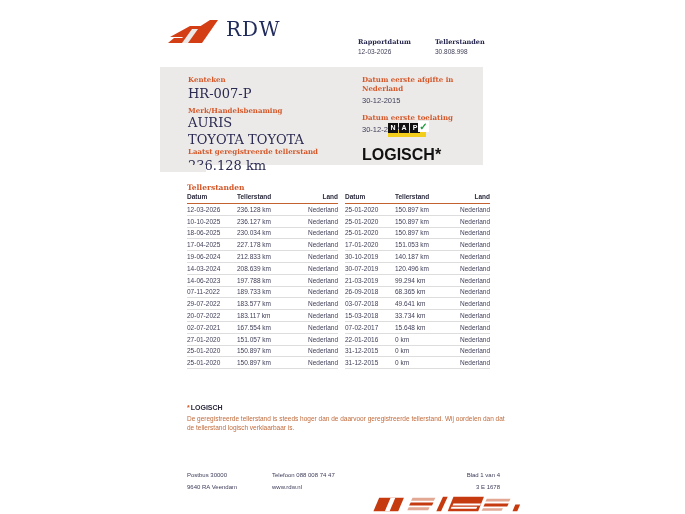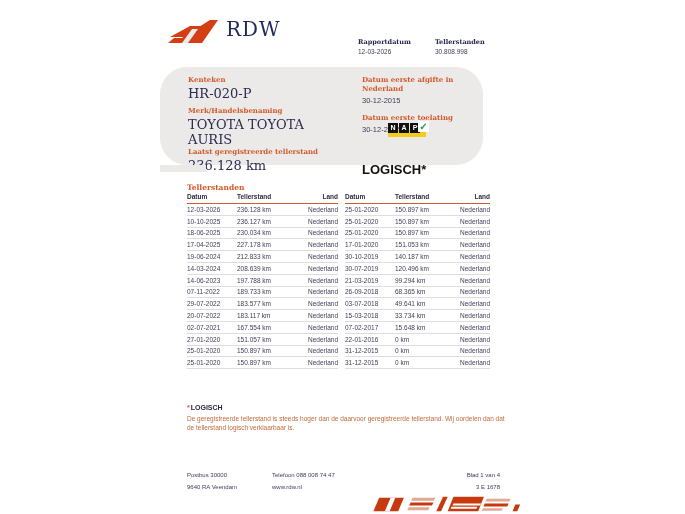--- a/index.html
+++ b/index.html
@@ -11,31 +11,31 @@
   .logo-text{font-family:"DejaVu Serif",serif;font-size:20px;letter-spacing:1px;
              color:#1F2A5B;margin-left:6px;margin-top:-4px;}
   .doc-title{position:absolute;left:358px;top:10px;font-family:"DejaVu Serif",serif;
              font-weight:bold;font-size:15px;color:var(--accent,#D4582A);}
   .meta{position:absolute;top:38px;font-size:6.5px;}
   .meta .lbl{font-family:"DejaVu Serif",serif;font-weight:bold;color:var(--navy,#26264F);}
   .meta .val{margin-top:2px;color:var(--tabletext,#40405A);}
   #meta-date{left:358px;} #meta-num{left:435px;}
   
   .vbox{position:absolute;left:160px;top:67px;width:323px;height:98px;
-        background:var(--boxbg,#ECEAE8);border-radius:27px;}
+        background:var(--boxbg,#ECEAE8);}
   .vbox-tab{position:absolute;left:160px;top:165px;width:46px;height:7px;
         background:var(--boxbg,#ECEAE8);}
   .vcol-l{position:absolute;left:28px;top:8px;width:165px;}
   .vcol-r{position:absolute;left:202px;top:8px;width:115px;}
   .olbl{font-family:"DejaVu Serif",serif;font-weight:bold;font-size:7px;
         color:var(--accent,#D4582A);margin-top:5px;}
   .bigval{font-family:"DejaVu Serif",serif;font-size:13px;color:#2A2A52;
         line-height:15px;margin-top:2px;}
   .smallval{font-size:7.5px;color:#3C3C58;margin-top:3px;}
-  .oordeel{font-size:13px;font-weight:bold;color:#111;line-height:14px;margin-top:29px;}
+  .oordeel{font-size:16px;font-weight:bold;color:#111;line-height:14px;margin-top:14px;}
   .nap{position:absolute;left:228px;top:54px;width:42px;height:19px;}
   .nap-bar{position:absolute;left:0;top:9px;width:38px;height:7px;background:var(--napyellow,#F2CE1B);}
   .nap-sq{position:absolute;top:2px;width:10px;height:10px;background:#111;color:#fff;
           font-size:7px;font-weight:bold;text-align:center;line-height:10px;}
   .nap-chk{position:absolute;left:30px;top:0;width:11px;height:11px;background:#fff;
           color:var(--napgreen,#1E9C3C);font-size:10px;font-weight:bold;line-height:11px;text-align:center;}
   
   .tbl-title{position:absolute;left:187px;top:183px;font-family:"DejaVu Serif",serif;
              font-weight:bold;font-size:7.5px;color:var(--accent,#D4582A);}
   .tbl{position:absolute;top:193px;font-size:6.5px;}
@@ -76,24 +76,24 @@
     <div class="val">12-03-2026</div>
   </div>
   <div class="meta" id="meta-num">
     <div class="lbl">Tellerstanden</div>
     <div class="val">30.808.998</div>
   </div>
 
   <div class="vbox">
     <div class="vcol-l">
       <div class="olbl" style="margin-top:0">Kenteken</div>
-      <div class="bigval">HR-020-P</div>
+      <div class="bigval">HR-007-P</div>
       <div class="olbl">Merk/Handelsbenaming</div>
+      <div class="bigval" style="margin-top:0">AURIS</div>
       <div class="bigval">TOYOTA TOYOTA</div>
-      <div class="bigval" style="margin-top:0">AURIS</div>
       <div class="olbl" style="margin-top:0">Laatst geregistreerde tellerstand</div>
       <div class="bigval">236.128 km</div>
     </div>
     <div class="vcol-r">
       <div class="olbl" style="margin-top:0">Datum eerste afgifte in Nederland</div>
       <div class="smallval">30-12-2015</div>
       <div class="olbl" style="margin-top:8px">Datum eerste toelating</div>
       <div class="smallval">30-12-2015</div>
       <div class="oordeel">
         <div>LOGISCH*</div>

